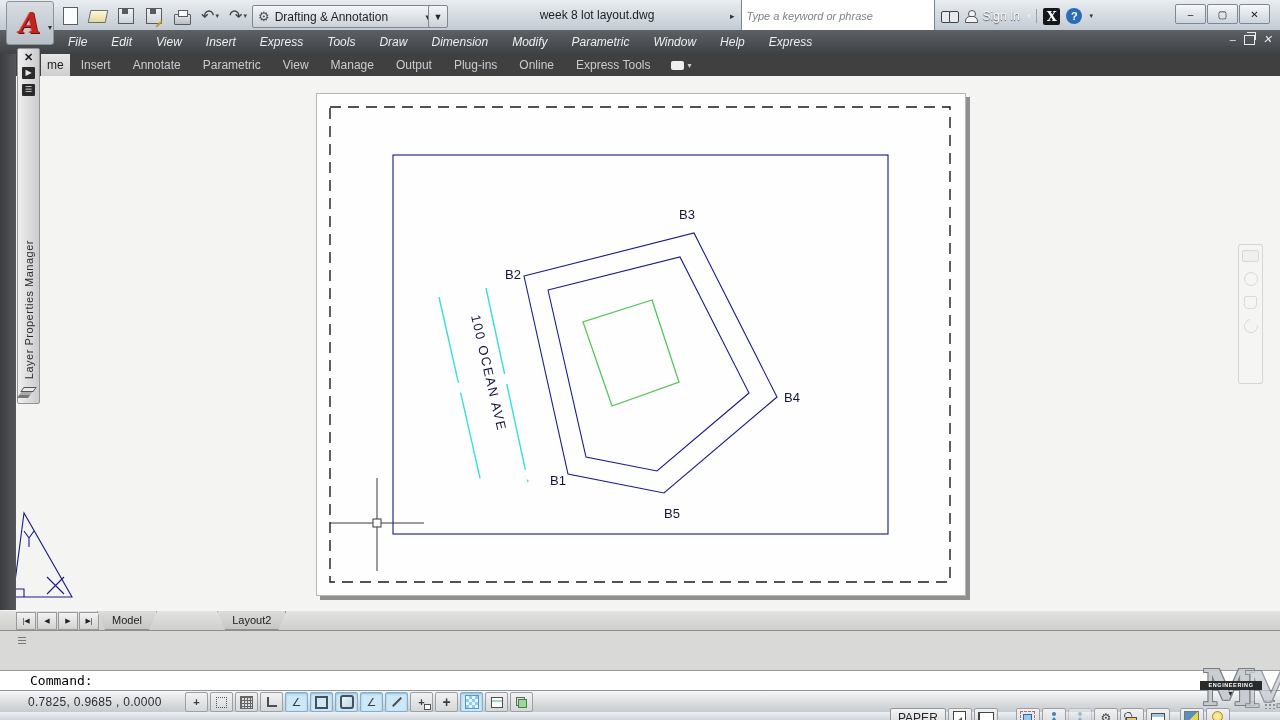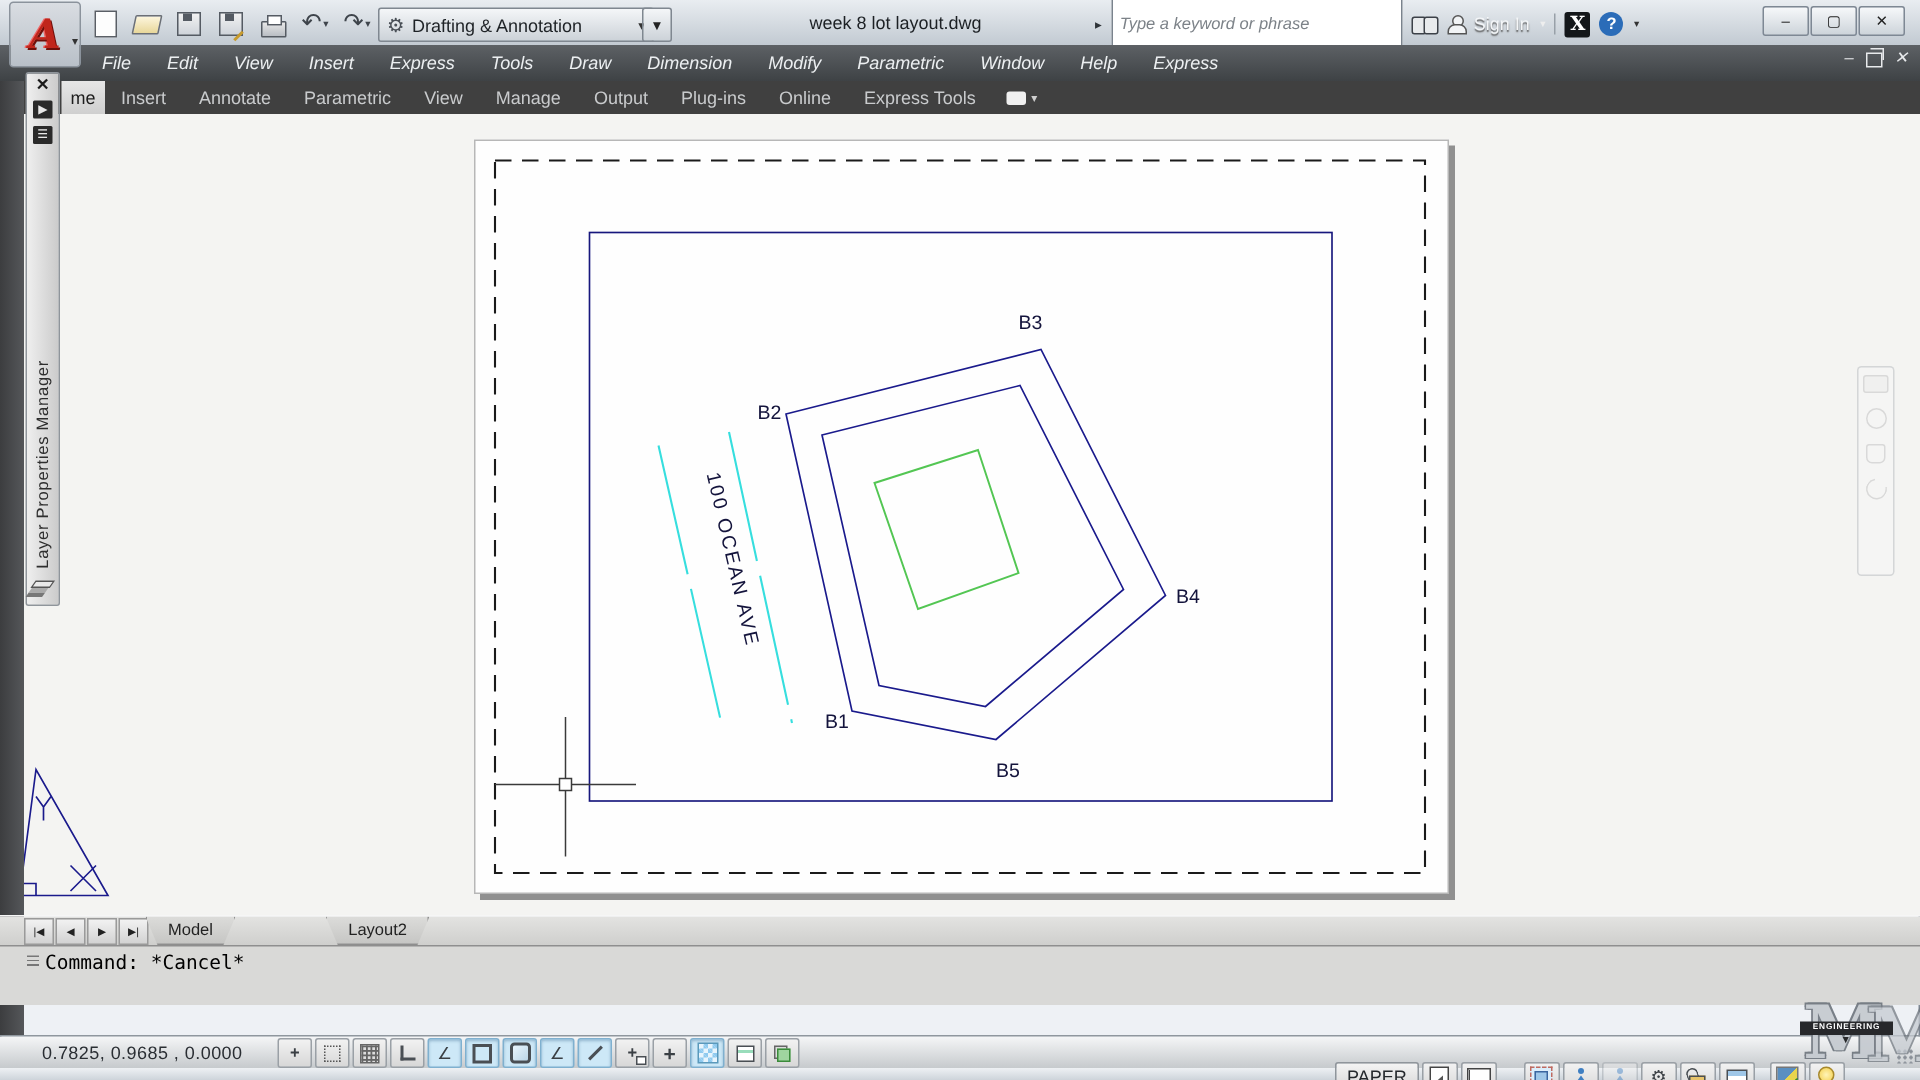--- a/index.html
+++ b/index.html
@@ -346,21 +346,23 @@
       <span class="nb">▶</span>
       <span class="nb">▶|</span>
     </div>
     <span class="ltab">Model</span>
     <span class="ltab active">Layout1</span>
     <span class="ltab">Layout2</span>
   </div>
 
   <div class="cmdhist">
     <span class="cmd-grip"></span>
-    <div>Command: *Cancel*</div>
+  </div>
+  <div class="cmdline">
+    <span>Command:</span>
   </div>
 
   <div class="statusbar">
     <span class="coords">0.7825, 0.9685 , 0.0000</span>
     <div class="toggles">
       <div class="tg">
           <span style="font-weight:bold">+</span>
         </div>
       <div class="tg">
           <span class="g-dotsq"></span>

